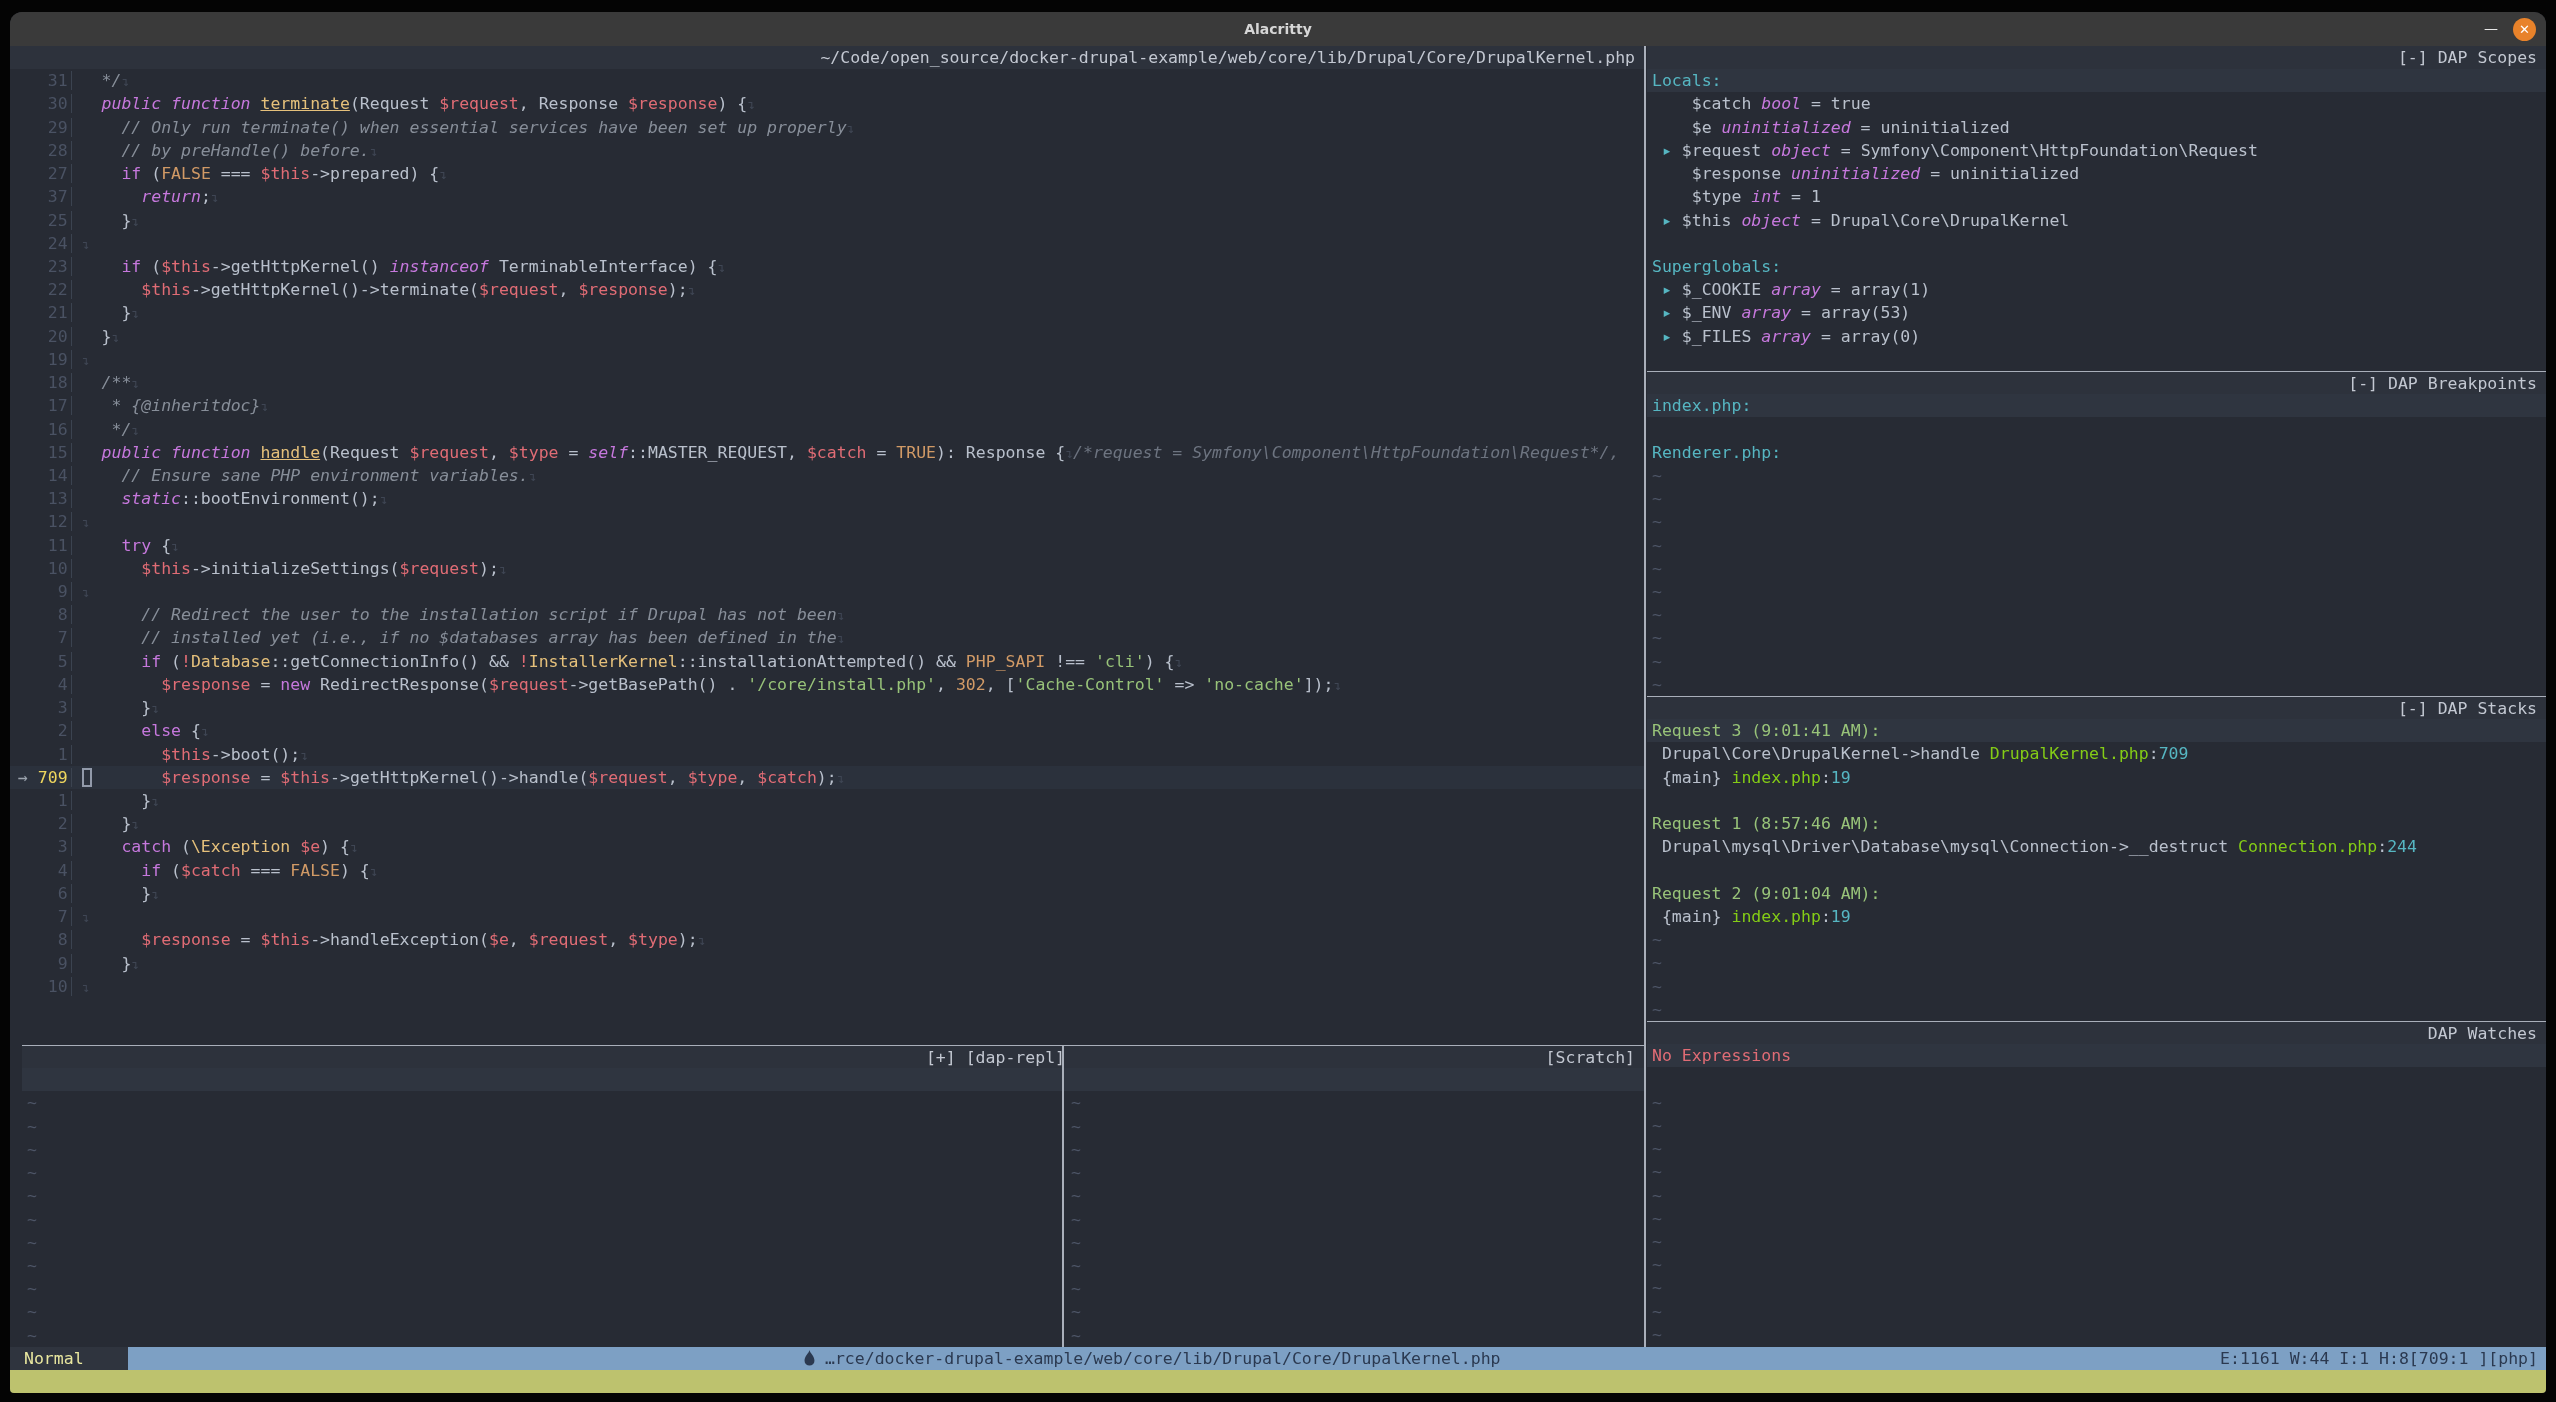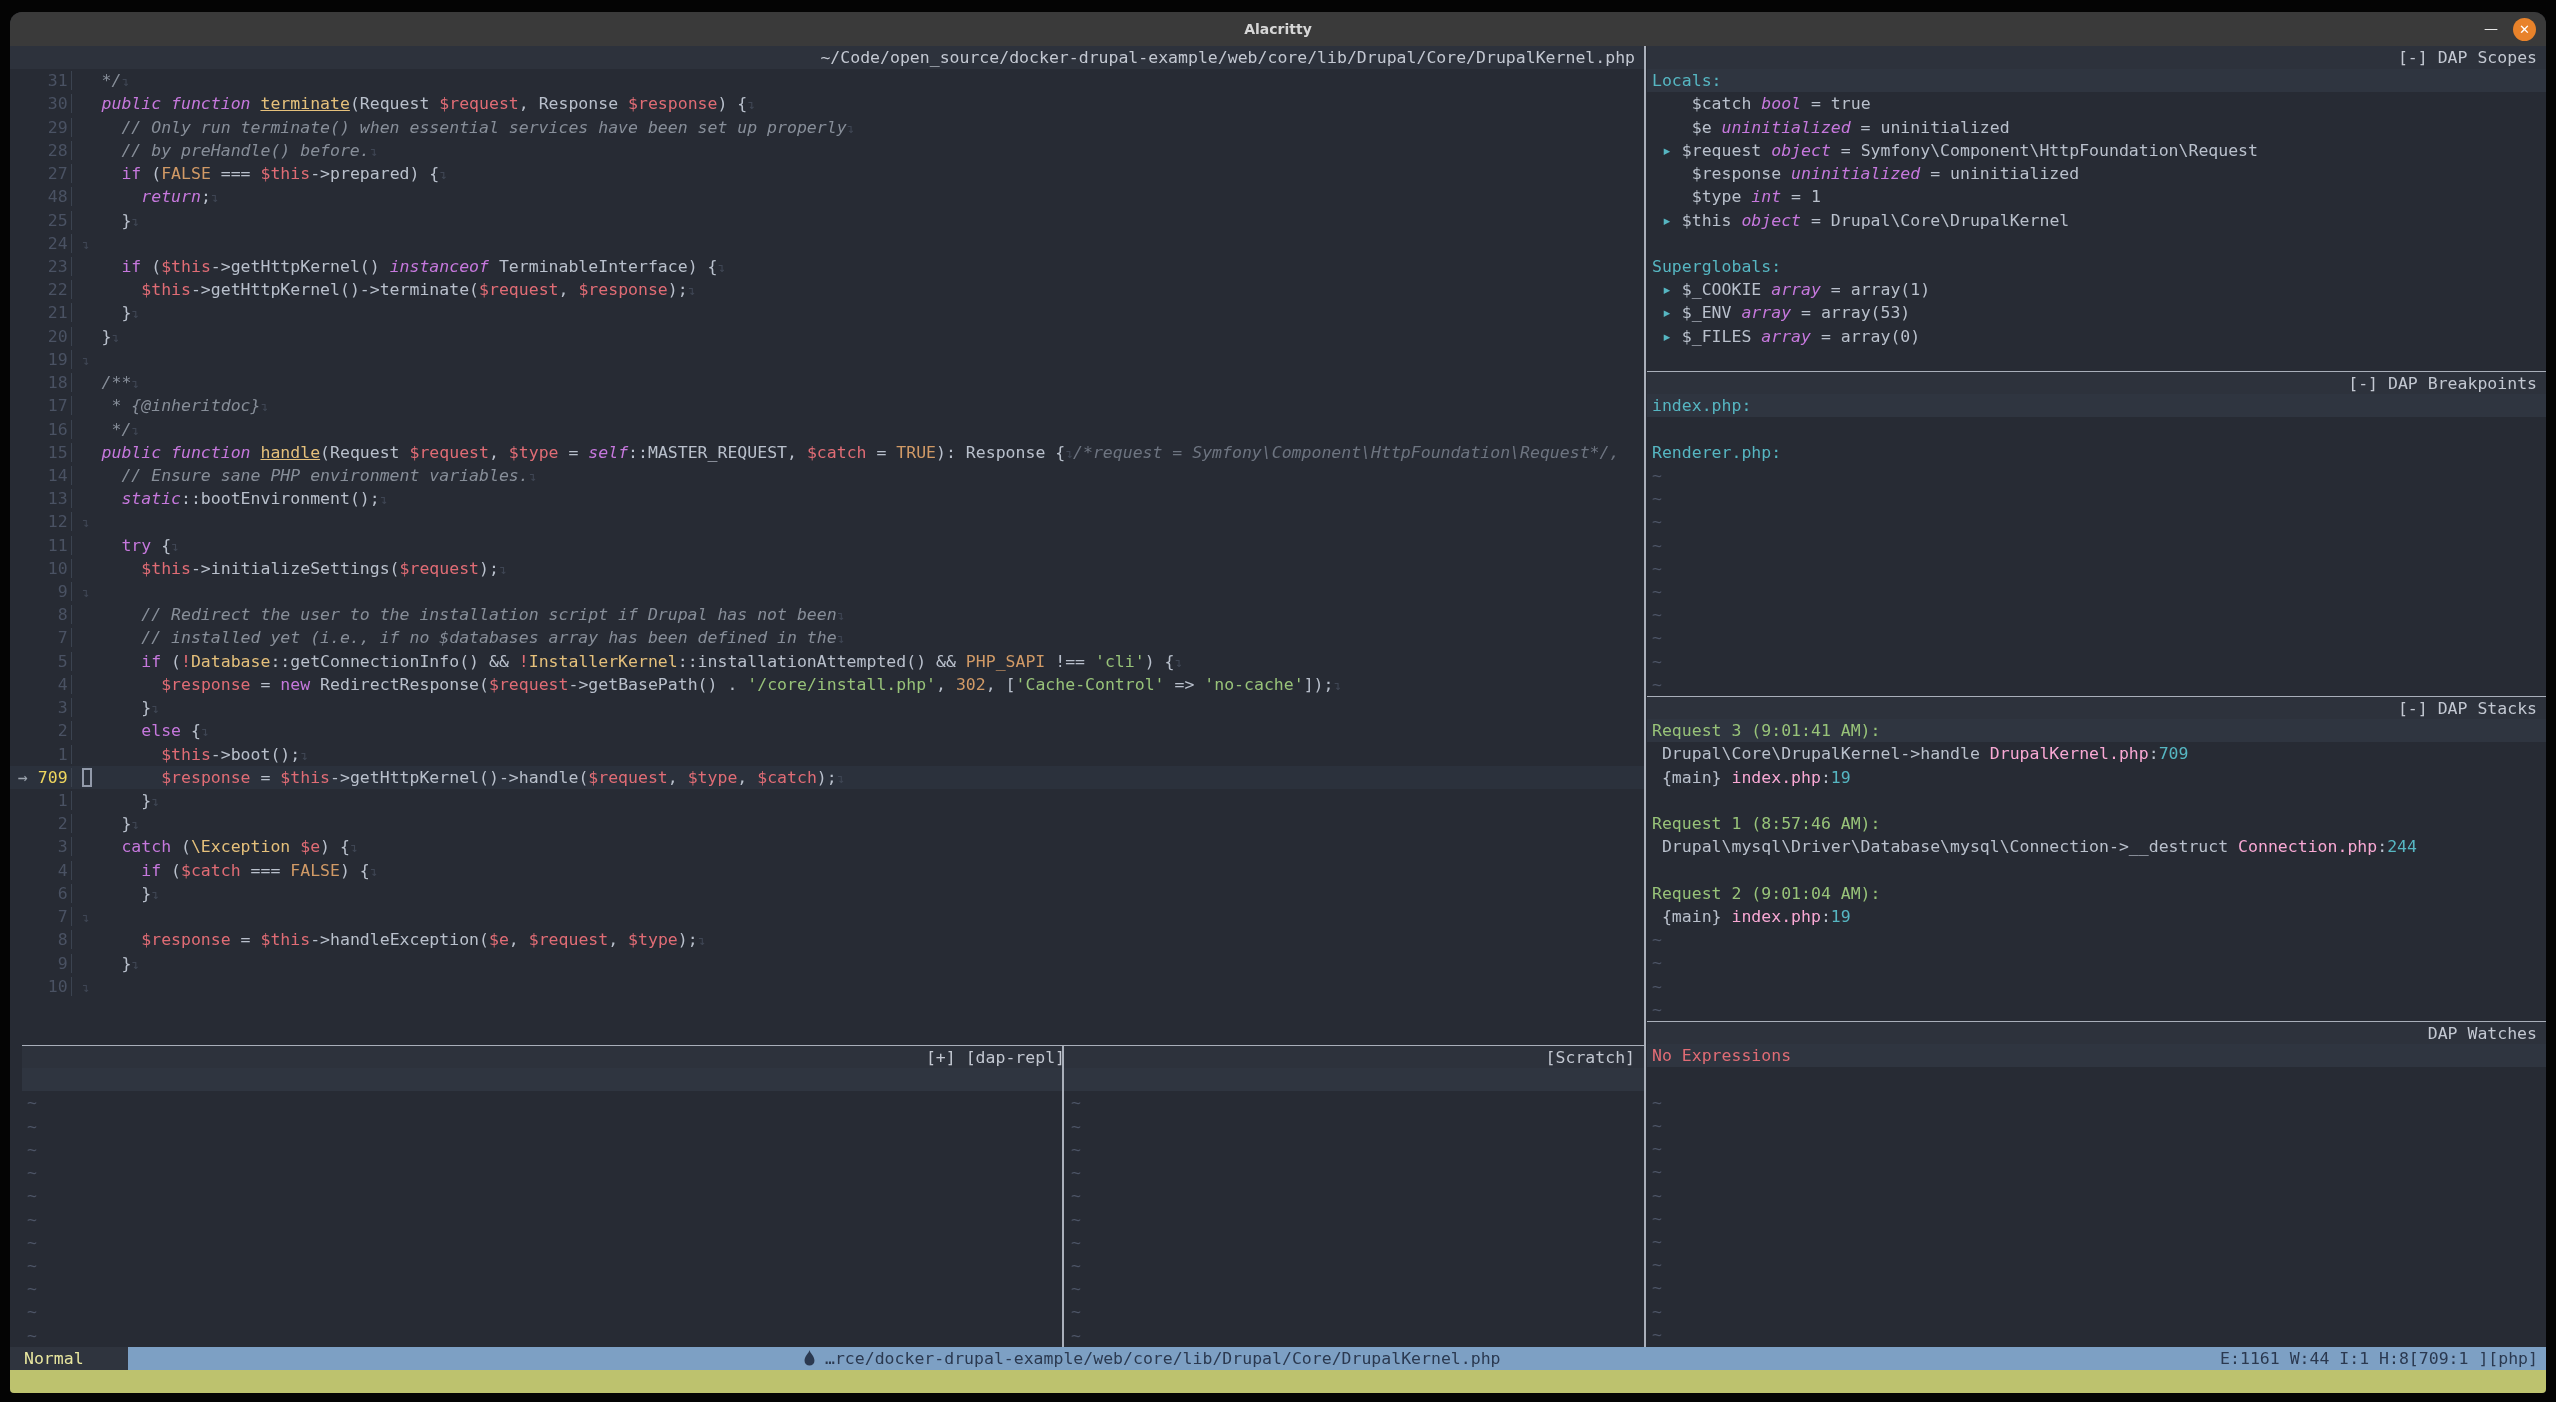--- a/index.html
+++ b/index.html
@@ -47,21 +47,21 @@
   .tk-k  { color:#c678dd; }
   .tk-ki { color:#c678dd; font-style:italic; }
   .tk-fn { color:#e5c07b; text-decoration:underline; }
   .tk-v  { color:#e06c75; }
   .tk-s  { color:#98c379; }
   .tk-o  { color:#d19a66; }
   .tk-y  { color:#e5c07b; }
   .tk-rd { color:#e06c75; }
   .tk-cy { color:#56b6c2; }
   .tk-pi { color:#c678dd; font-style:italic; }
-  .tk-pu { color:#f9a8d4; }
+  .tk-pu { color:#84cc16; }
   .tk-gr { color:#98c379; }
   .tk-vt { color:#6d7480; font-style:italic; }
   .tk-tilde { color:#4d5566; }
   .eol { color:#3f4654; font-size:13px; }
 
   
   .statusline { position:absolute; left:0; top:1335px; width:2536px; height:23px; background:#7da0c4;
                 font-size:16.5px; line-height:23px; white-space:pre; }
   .sl-mode { position:absolute; left:0; top:0; height:23px; width:118px; background:#2f343e;
              color:#e9e79f; padding-left:14px; }
@@ -87,21 +87,21 @@
   <div class="term">
 
     <div class="win code" style="left:0;top:0;width:1634px;height:999px">
       <div class="winbar"><span>~/Code/open_source/docker-drupal-example/web/core/lib/Drupal/Core/DrupalKernel.php</span></div>
       <div id="code-lines">
           <div class="row"><span class="signcol">  </span><span class="lnum">31</span><span class="ltext"><span class="tk-c">  */</span><span class="eol">↴</span></span></div>
           <div class="row"><span class="signcol">  </span><span class="lnum">30</span><span class="ltext"><span class="tk-ki">  public function </span><span class="tk-fn">terminate</span><span class="tk-w">(Request </span><span class="tk-v">$request</span><span class="tk-w">, Response </span><span class="tk-v">$response</span><span class="tk-w">) {</span><span class="eol">↴</span></span></div>
           <div class="row"><span class="signcol">  </span><span class="lnum">29</span><span class="ltext"><span class="tk-c">    // Only run terminate() when essential services have been set up properly</span><span class="eol">↴</span></span></div>
           <div class="row"><span class="signcol">  </span><span class="lnum">28</span><span class="ltext"><span class="tk-c">    // by preHandle() before.</span><span class="eol">↴</span></span></div>
           <div class="row"><span class="signcol">  </span><span class="lnum">27</span><span class="ltext"><span class="tk-k">    if </span><span class="tk-w">(</span><span class="tk-o">FALSE</span><span class="tk-w"> === </span><span class="tk-v">$this</span><span class="tk-w">-&gt;prepared) {</span><span class="eol">↴</span></span></div>
-          <div class="row"><span class="signcol">  </span><span class="lnum">48</span><span class="ltext"><span class="tk-ki">      return</span><span class="tk-w">;</span><span class="eol">↴</span></span></div>
+          <div class="row"><span class="signcol">  </span><span class="lnum">37</span><span class="ltext"><span class="tk-ki">      return</span><span class="tk-w">;</span><span class="eol">↴</span></span></div>
           <div class="row"><span class="signcol">  </span><span class="lnum">25</span><span class="ltext"><span class="tk-w">    }</span><span class="eol">↴</span></span></div>
           <div class="row"><span class="signcol">  </span><span class="lnum">24</span><span class="ltext"><span class="eol">↴</span></span></div>
           <div class="row"><span class="signcol">  </span><span class="lnum">23</span><span class="ltext"><span class="tk-k">    if </span><span class="tk-w">(</span><span class="tk-v">$this</span><span class="tk-w">-&gt;getHttpKernel() </span><span class="tk-ki">instanceof</span><span class="tk-w"> TerminableInterface) {</span><span class="eol">↴</span></span></div>
           <div class="row"><span class="signcol">  </span><span class="lnum">22</span><span class="ltext"><span class="tk-w">      </span><span class="tk-v">$this</span><span class="tk-w">-&gt;getHttpKernel()-&gt;terminate(</span><span class="tk-v">$request</span><span class="tk-w">, </span><span class="tk-v">$response</span><span class="tk-w">);</span><span class="eol">↴</span></span></div>
           <div class="row"><span class="signcol">  </span><span class="lnum">21</span><span class="ltext"><span class="tk-w">    }</span><span class="eol">↴</span></span></div>
           <div class="row"><span class="signcol">  </span><span class="lnum">20</span><span class="ltext"><span class="tk-w">  }</span><span class="eol">↴</span></span></div>
           <div class="row"><span class="signcol">  </span><span class="lnum">19</span><span class="ltext"><span class="eol">↴</span></span></div>
           <div class="row"><span class="signcol">  </span><span class="lnum">18</span><span class="ltext"><span class="tk-c">  /**</span><span class="eol">↴</span></span></div>
           <div class="row"><span class="signcol">  </span><span class="lnum">17</span><span class="ltext"><span class="tk-c">   * {@inheritdoc}</span><span class="eol">↴</span></span></div>
           <div class="row"><span class="signcol">  </span><span class="lnum">16</span><span class="ltext"><span class="tk-c">   */</span><span class="eol">↴</span></span></div>

